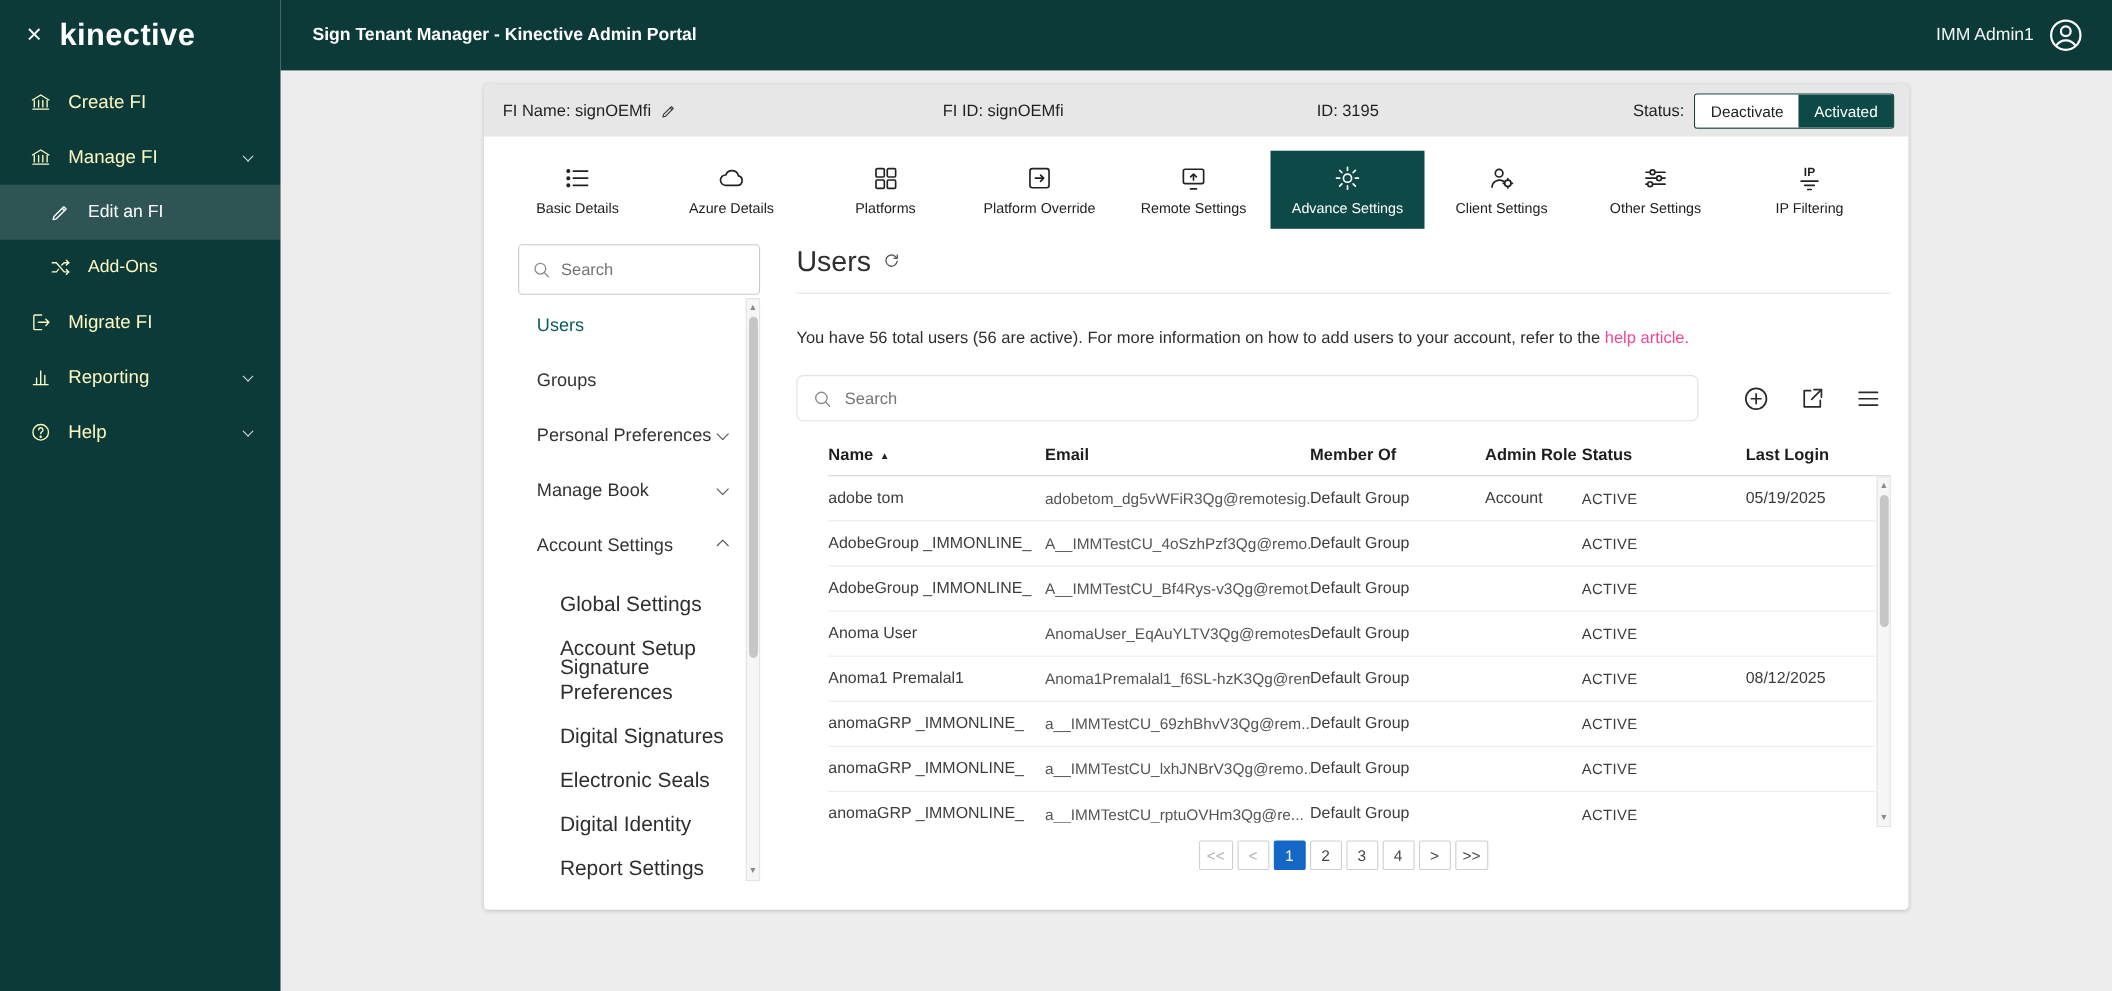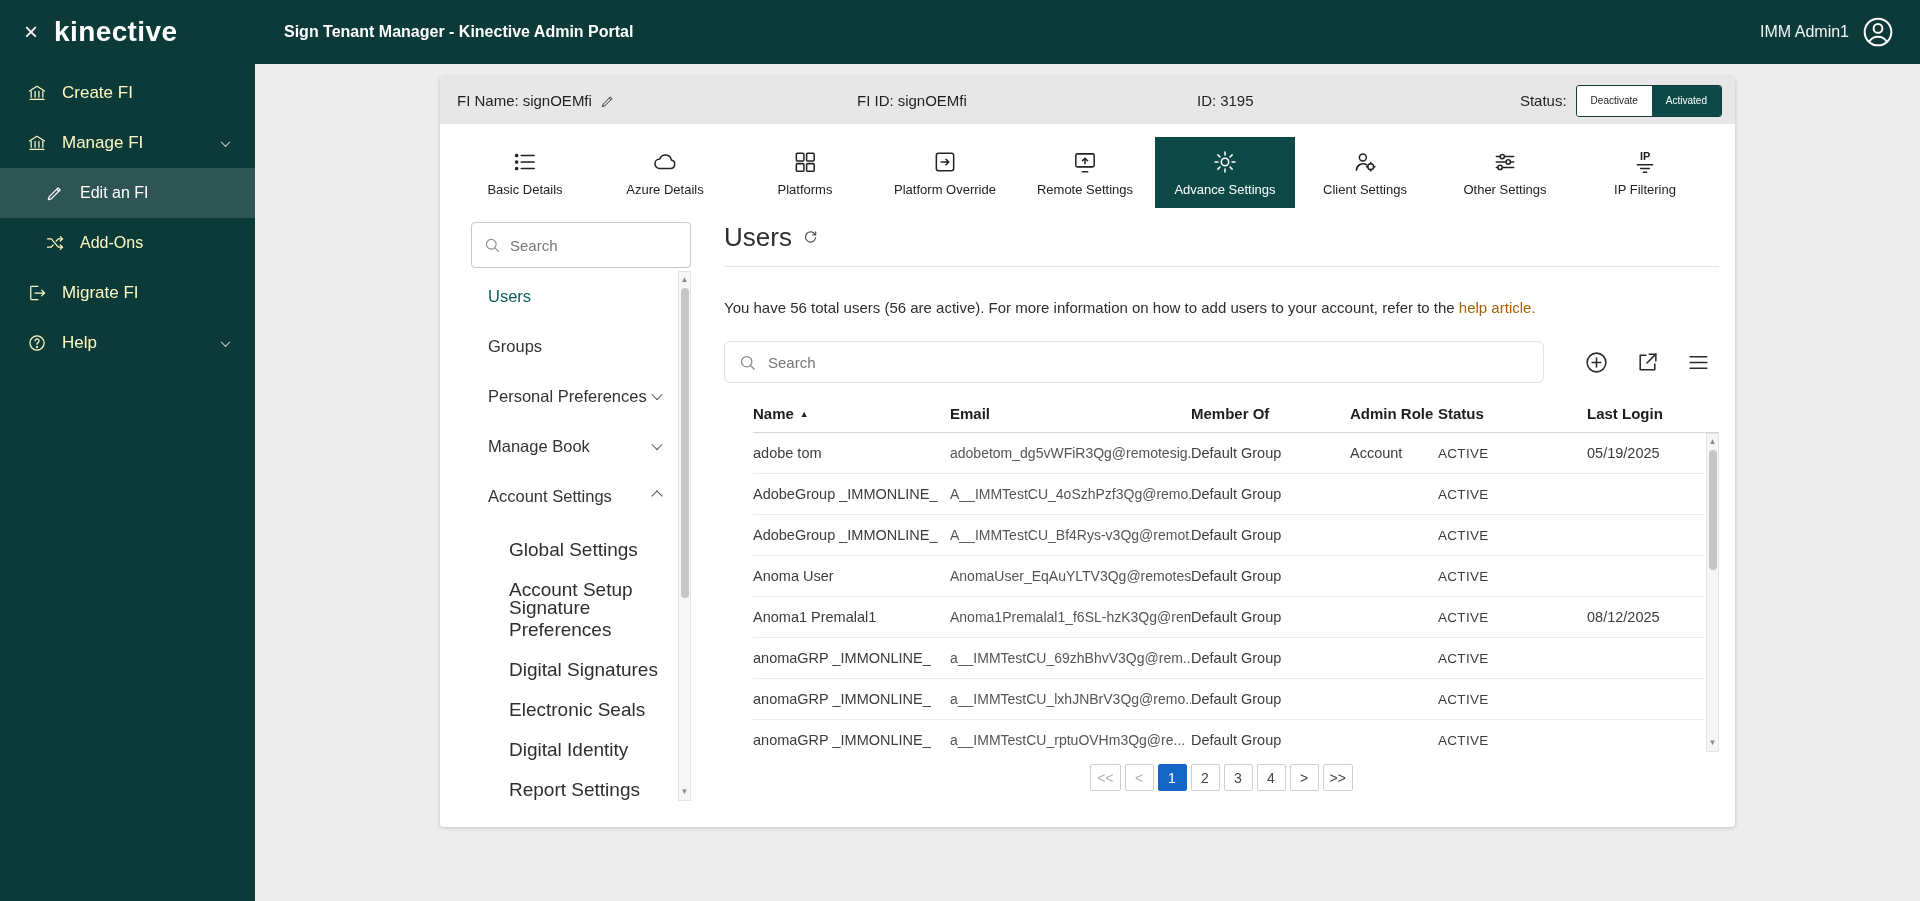--- a/index.html
+++ b/index.html
@@ -34,21 +34,21 @@
 
   
   .fi-header { height:47px; flex-shrink:0; background:#e7e7e7; border-radius:4px 4px 0 0; display:flex; align-items:center; padding:0 13px 0 17px; font-size:15px; color:#1f1f1f; }
   .fi-group { display:flex; align-items:center; gap:4px; white-space:nowrap; }
   .fi-name-g { width:400px; }
   .fi-id-g { width:340px; }
   .fi-num-g { flex:1; }
   .pencil svg { width:16px; height:16px; stroke:#333; fill:none; stroke-width:1.5; stroke-linecap:round; stroke-linejoin:round; display:block; margin-left:4px; cursor:pointer; }
   .fi-status { display:flex; align-items:center; gap:9px; }
   .seg { display:flex; border:1px solid #123f3d; border-radius:3px; overflow:hidden; }
-  .seg-btn { height:30px; display:flex; align-items:center; padding:0 14px; font-size:10px; cursor:pointer; }
+  .seg-btn { height:30px; display:flex; align-items:center; padding:0 14px; font-size:14px; cursor:pointer; }
   .seg-btn.off { background:#fff; color:#1c1c1c; }
   .seg-btn.on { background:#0d4a47; color:#fff; }
 
   
   .tabs { height:84px; flex-shrink:0; display:flex; align-items:flex-end; padding-left:15px; }
   .tab { min-width:140px; height:71px; display:flex; flex-direction:column; align-items:center; justify-content:center; gap:7px; font-size:13px; color:#222; cursor:pointer; padding:0 8px; }
   .tab.active { background:#0d4a47; color:#fff; }
   .ticn svg { width:26px; height:26px; stroke:currentColor; fill:none; stroke-width:1.4; stroke-linecap:round; stroke-linejoin:round; display:block; }
 
   
@@ -71,21 +71,21 @@
   .rail .arr { position:absolute; left:0; width:100%; text-align:center; font-size:8px; color:#8a8a8a; line-height:14px; cursor:pointer; }
   .arr.up { top:1px; } .arr.down { bottom:1px; }
 
   
   .users-panel { flex:1; display:flex; flex-direction:column; min-width:0; }
   .u-head { display:flex; align-items:center; gap:10px; }
   .u-title { font-size:26px; color:#2e2e2e; }
   .refresh svg { width:17px; height:17px; stroke:#555; fill:none; stroke-width:1.7; stroke-linecap:round; stroke-linejoin:round; display:block; cursor:pointer; }
   .u-divider { border-bottom:1px solid #e3e3e3; margin-top:13px; }
   .u-info { margin-top:32px; font-size:15px; color:#2e2e2e; }
-  .u-info a { color:#a16207; text-decoration:none; cursor:pointer; }
+  .u-info a { color:#ec4899; text-decoration:none; cursor:pointer; }
   .u-toolbar { margin-top:25px; display:flex; align-items:center; }
   .u-search { flex:1; height:42px; border:1px solid #e2e2e2; border-radius:6px; display:flex; align-items:center; gap:11px; padding:0 13px; margin-right:40px; color:#999; }
   .u-search svg { width:19px; height:19px; stroke:#8a8a8a; fill:none; stroke-width:1.6; stroke-linecap:round; flex-shrink:0; }
   .u-search input { border:none; outline:none; flex:1; min-width:0; font-size:15px; font-family:"Liberation Sans", sans-serif; color:#333; background:transparent; }
   .u-actions { display:flex; align-items:center; gap:26px; margin-right:8px; color:#2b2b2b; }
   .act svg { width:25px; height:25px; stroke:currentColor; fill:none; stroke-width:1.5; stroke-linecap:round; stroke-linejoin:round; display:block; cursor:pointer; }
 
   
   .tbl-header, .trow { display:grid; grid-template-columns:197px 241px 159px 88px 149px auto; align-items:center;margin-left:29px; }
   .tbl-header { margin-top:16px; padding:6px 14px 10px 0; font-size:15px; font-weight:700; color:#1d1d1d; border-bottom:1px solid #d6d6d6; }
@@ -156,20 +156,30 @@
         <span>Add-Ons</span>
       </div>
       <div class="sitem">
         <span class="icn">
             <svg viewBox="0 0 24 24">
               <path d="M13 4H5.5a1 1 0 0 0-1 1v14a1 1 0 0 0 1 1H13"></path>
               <path d="M9.5 12H21M21 12l-3.4-3.4M21 12l-3.4 3.4"></path>
             </svg>
           </span>
         <span>Migrate FI</span>
+      </div>
+      <div class="sitem">
+        <span class="icn">
+            <svg viewBox="0 0 24 24">
+              <path d="M4 20h16"></path>
+              <path d="M7.5 20v-7M12 20V5M16.5 20v-10"></path>
+            </svg>
+          </span>
+        <span>Reporting</span>
+        <span class="chev down"></span>
       </div>
       <div class="sitem">
         <span class="icn">
             <svg viewBox="0 0 24 24">
               <circle cx="12" cy="12" r="8.5"></circle>
               <path d="M9.7 9.4a2.4 2.4 0 1 1 3.5 2.2c-.8.4-1.2 1-1.2 1.9"></path>
               <circle cx="12" cy="16.9" r="0.6" fill="currentColor"></circle>
             </svg>
           </span>
         <span>Help</span>

